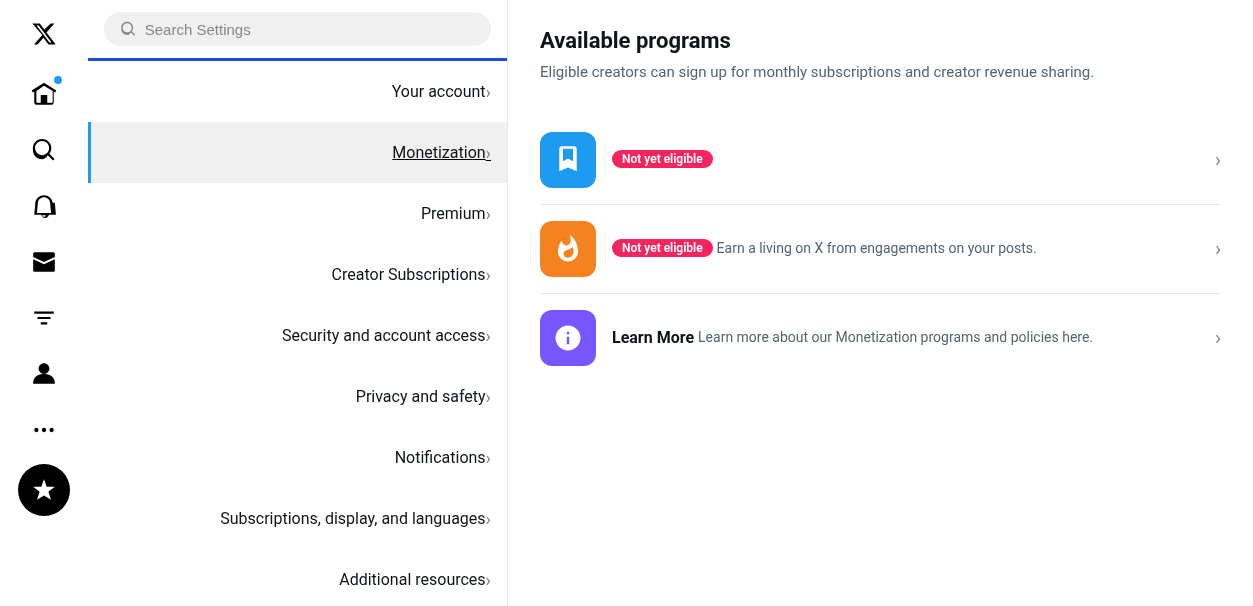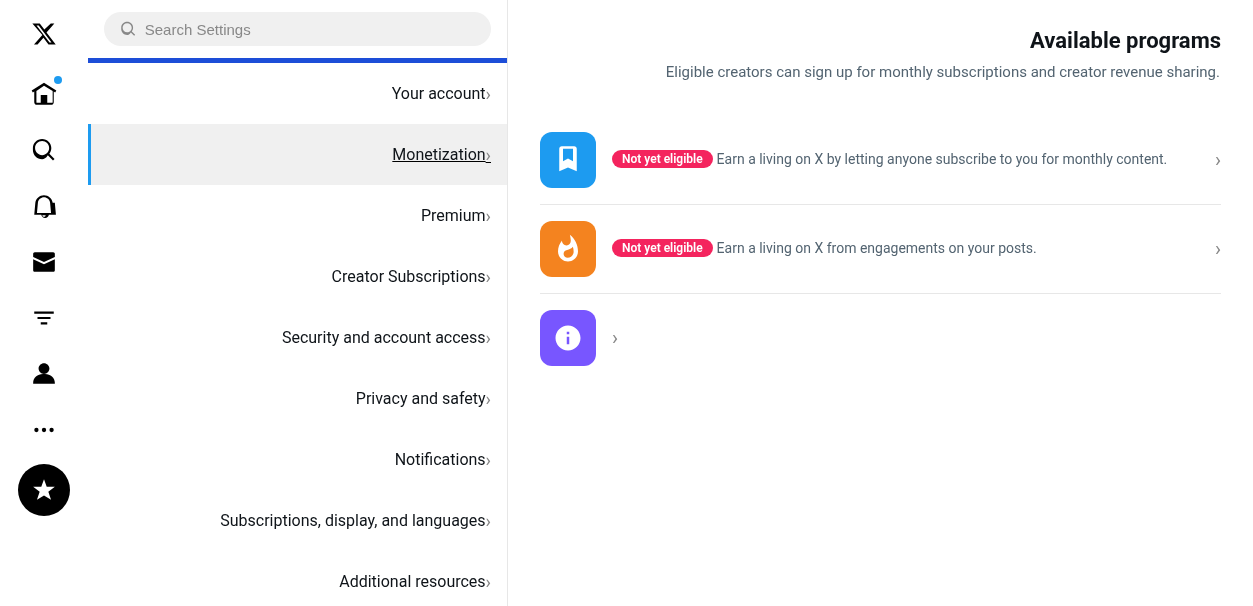--- a/index.html
+++ b/index.html
@@ -49,21 +49,21 @@
       width: 420px;
       flex-shrink: 0;
       border-right: 1px solid #e7e7e7;
       display: flex;
       flex-direction: column;
       overflow-y: auto;
     }
 
     .search-box {
       padding: 12px 16px;
-      border-bottom: 5px solid #1d4ed8;
+      border-bottom: 3px solid #1d4ed8;
     }
     .search-input-wrap {
       display: flex;
       align-items: center;
       background: #f0f0f0;
       border-radius: 9999px;
       padding: 8px 16px;
       gap: 8px;
     }
     .search-input-wrap input {
@@ -98,21 +98,20 @@
     .chevron-right {
       color: #888;
       font-size: 18px;
     }
 
     
     .main-content {
       flex: 1;
       overflow-y: auto;
       padding: 28px 32px;
-      text-align: right;
     }
 
     .main-title {
       font-size: 22px;
       font-weight: 700;
       color: #0f1419;
       margin-bottom: 8px;
     }
     .main-subtitle {
       font-size: 15px;
@@ -304,21 +303,20 @@
   <div class="program-card">
     <div class="program-icon blue">
       <svg viewBox="0 0 24 24" width="28" height="28" fill="white">
             <path d="M17 1H7C5.9 1 5 1.9 5 3v18l7-3 7 3V3c0-1.1-.9-2-2-2zm-1 12l-4-2.25L8 13V3h8v10z"></path>
           </svg>
     </div>
     <div class="program-info">
       <div class="program-badge-row">
          <span class="not-eligible-badge">Not yet eligible</span>
        </div>
-      <div class="program-desc">Earn a living on X by letting anyone subscribe to you for monthly content.</div>
     </div>
     <span class="card-chevron">›</span>
   </div>
       <div class="program-card">
     <div class="program-icon orange">
       <svg viewBox="0 0 24 24" width="28" height="28" fill="white">
             <path d="M13.5 0.67s.74 2.65.74 4.8c0 2.06-1.35 3.73-3.41 3.73-2.07 0-3.63-1.67-3.63-3.73l.03-.36C5.21 7.51 4 10.62 4 14c0 4.42 3.58 8 8 8s8-3.58 8-8C20 8.61 17.41 3.8 13.5 0.67zM11.71 19c-1.78 0-3.22-1.4-3.22-3.14 0-1.62 1.05-2.76 2.81-3.12 1.77-.36 3.6-1.21 4.62-2.58.39 1.29.59 2.65.59 4.04 0 2.65-2.15 4.8-4.8 4.8z"></path>
           </svg>
     </div>
     <div class="program-info">
@@ -328,16 +326,21 @@
       <div class="program-desc">Earn a living on X from engagements on your posts.</div>
     </div>
     <span class="card-chevron">›</span>
   </div>
       <div class="program-card">
     <div class="program-icon purple">
       <svg viewBox="0 0 24 24" width="28" height="28" fill="white">
             <path d="M12 2C6.48 2 2 6.48 2 12s4.48 10 10 10 10-4.48 10-10S17.52 2 12 2zm1 15h-2v-6h2v6zm0-8h-2V7h2v2z"></path>
           </svg>
     </div>
+    <div class="program-info">
+
+      <div class="program-name">Learn More</div>
+      <div class="program-desc">Learn more about our Monetization programs and policies here.</div>
+    </div>
     <span class="card-chevron">›</span>
   </div>
     </div>
 </main>
 
 </body></html>

